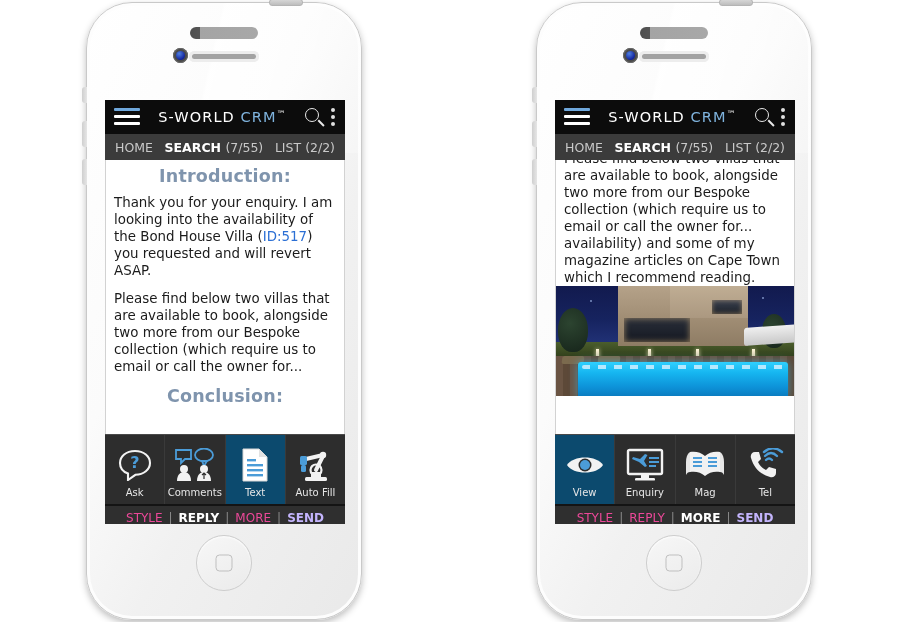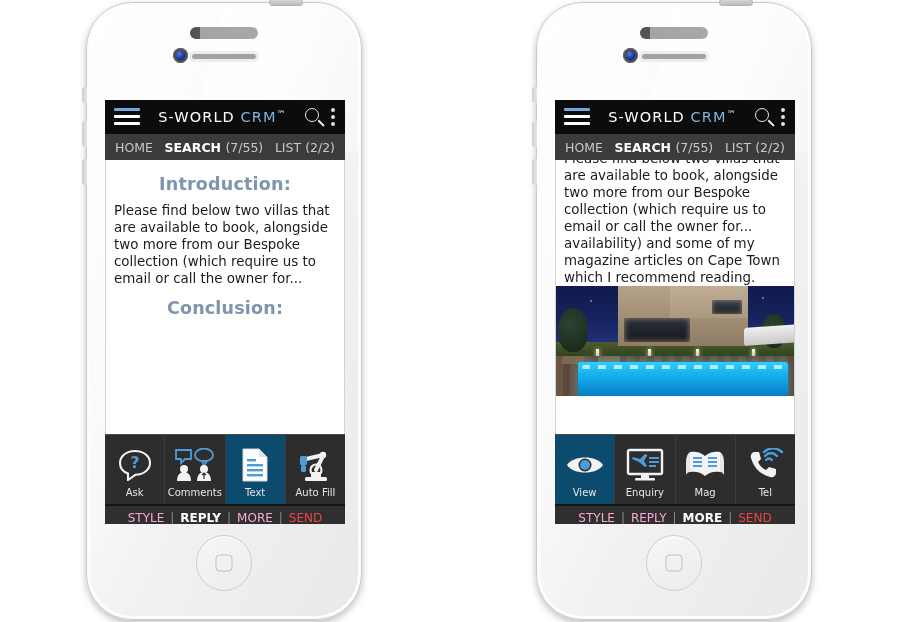--- a/index.html
+++ b/index.html
@@ -88,21 +88,21 @@
   
   .navbar { height:26px; background:#3b3b3b; display:flex; align-items:center;
             justify-content:space-between; padding:0 10px; }
   .navitem { font-size:12.5px; color:#c9c9c9; white-space:nowrap; cursor:pointer; }
   .navitem.active { color:#ffffff; font-weight:bold; }
   .navitem .cnt { font-weight:normal; color:#c9c9c9; }
 
   
   .content { position:relative; background:#ffffff; border-left:1px solid #d2d2d2;
              border-right:1px solid #d2d2d2; overflow:hidden; }
-  .content.left-c  { height:274px; padding:12px 8px 0 8px; }
+  .content.left-c  { height:274px; padding:4px 8px 0 8px; }
   .content.right-c { height:274px; padding:0; }
 
   .heading { text-align:center; font-size:17.5px; font-weight:bold; color:#7f94ad;
              letter-spacing:0.2px; margin:2px 0 8px 0; }
   .para { font-size:13.4px; line-height:17px; color:#1b1b1b; margin-bottom:11px; }
   .para a { color:#2b6fd4; text-decoration:none; }
 
   .scrolltext { padding:0 8px; margin-top:-10px; }
   .scrolltext .para { margin-bottom:0; }
 
@@ -145,23 +145,23 @@
                  border-right:1px solid #3a3a3a; position:relative; }
   .icons .cell:last-child { border-right:none; }
   .icons .cell.sel { background:#0c4a6e; }
   .icons .cell .lbl { font-size:10px; color:#e6e6e6; margin-top:3px; line-height:12px; white-space:nowrap; }
   .glyph { height:38px; display:flex; align-items:center; justify-content:center; }
   .glyph svg { display:block; }
 
   
   .actions { height:26px; background:#2f2f2f; display:flex; align-items:center;
              justify-content:center; gap:6px; border-top:2px solid #141414; }
-  .actions span { font-size:12px; color:#f9a8d4; cursor:pointer; }
+  .actions span { font-size:12px; color:#ec4899; cursor:pointer; }
   .actions span.b { color:#ffffff; font-weight:bold; }
-  .actions span.send { color:#ef4444; font-weight:normal; }
+  .actions span.send { color:#c4b5fd; font-weight:bold; }
   .actions .sep { color:#8a8a8a; cursor:default; }
 </style>
 </head>
 <body>
 
 <div class="stage">
 
   <div class="phone left">
     <div class="gloss"></div>
     <div class="btn-top"></div>
@@ -205,20 +205,21 @@
           <span class="cnt">(7/55)</span>
         </div>
         <div class="navitem">
           <span>LIST</span>
           <span class="cnt">(2/2)</span>
         </div>
       </div>
 
       <div class="content left-c">
         <div class="heading">Introduction:</div>
+        <div class="para"><span>Thank you for your enquiry. I am looking into the availability of the Bond House Villa (</span><a href="#">ID:517</a><span>) you requested and will revert ASAP.</span></div>
         <div class="para">Please find below two villas that are available to book, alongside two more from our Bespoke collection (which require us to email or call the owner for...</div>
         <div class="heading">Conclusion:</div>
       </div>
 
       <div class="icons">
         <div class="cell">
           <div class="glyph">
             <svg width="34" height="32" viewBox="0 0 34 32">
               <path d="M17 2 C8 2 2 7.5 2 14 C2 18.7 5.2 22.8 10 24.6 L10 31 L17.4 25.8 C25.8 25.6 32 20.4 32 14 C32 7.5 26 2 17 2 Z" fill="none" stroke="#f2f2f2" stroke-width="2.1"></path>
               <text x="17" y="19" font-family="DejaVu Sans, sans-serif" font-size="16" font-weight="bold" fill="#4b9cd8" text-anchor="middle">?</text>

